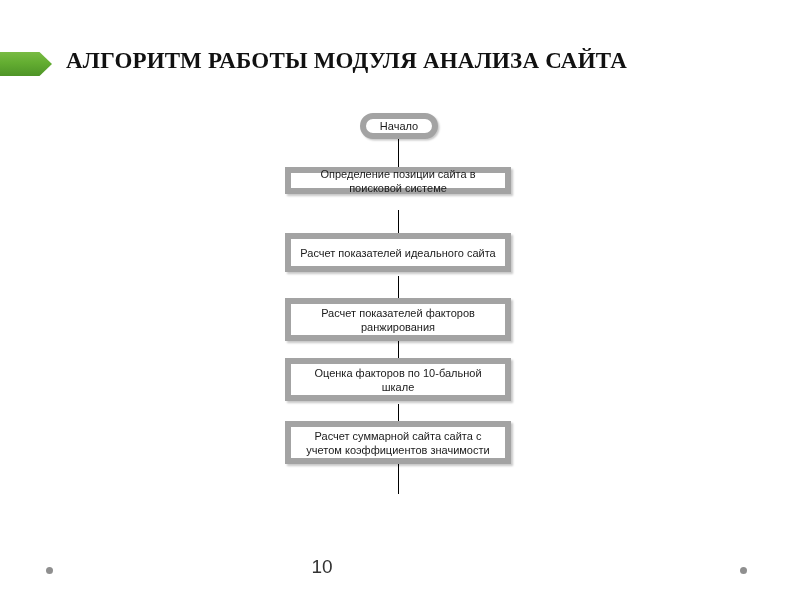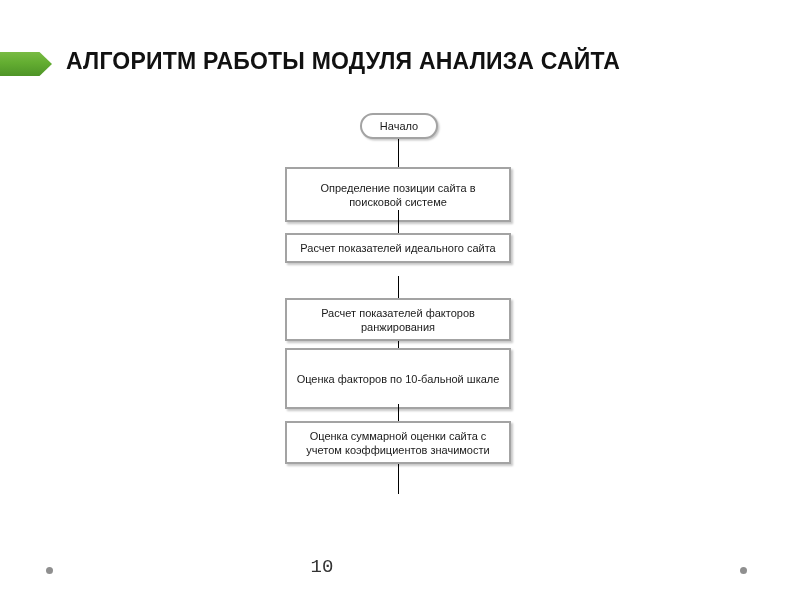--- a/index.html
+++ b/index.html
@@ -34,21 +34,21 @@
     width: 52px;
     height: 24px;
     background: linear-gradient(to bottom, #79bb44 0%, #63ad31 45%, #4e9427 100%);
     clip-path: polygon(0% 0%, 76% 0%, 100% 50%, 76% 100%, 0% 100%);
   }
   .slide-title {
     position: absolute;
     left: 66px;
     top: 0px;
     width: 700px;
-    font-family: Liberation Sans, sans-serif;
+    font-family: Liberation Serif, serif;
     font-size: 23px;
     font-weight: bold;
     letter-spacing: 0.2px;
     color: #111111;
     white-space: nowrap;
     line-height: 34px;
   }
 
   
   .flow {
@@ -56,21 +56,21 @@
     left: 0;
     top: 0;
     width: 800px;
     height: 600px;
   }
 
   .node {
     position: absolute;
     box-sizing: border-box;
     background: #ffffff;
-    border: 2px solid #a3a3a3;
+    border: 6px solid #a3a3a3;
     color: #1a1a1a;
     display: flex;
     align-items: center;
     justify-content: center;
     text-align: center;
     font-family: "Liberation Sans", "DejaVu Sans", sans-serif;
     font-size: 11px;
     line-height: 14px;
     padding: 0 8px;
   }
@@ -91,21 +91,21 @@
     background: #000000;
   }
 
   
   .page-number {
     position: absolute;
     left: 0px;
     top: 556px;
     width: 644px;
     text-align: center;
-    font-family: Liberation Mono, monospace;
+    font-family: Liberation Sans, sans-serif;
     font-size: 19px;
     color: #333333;
   }
   .deco-dot {
     position: absolute;
     width: 7px;
     height: 7px;
     border-radius: 50%;
     background: #8f8f8f;
   }
@@ -123,46 +123,46 @@
   </div>
 
   <div class="flow">
 
     <div class="node terminator" style="left:360px; top:113px; width:78px; height:26px;">
       <span>Начало</span>
     </div>
 
     <div class="connector" style="left:398px; top:139px; height:28px;"></div>
 
-    <div class="node process" style="left:285px; top:167px; width:226px; height:55px;">
+    <div class="node process" style="left:285px; top:167px; width:226px; height:27px;">
       <span>Определение позиции сайта в поисковой системе</span>
     </div>
 
     <div class="connector" style="left:398px; top:210px; height:23px;"></div>
 
-    <div class="node process" style="left:285px; top:233px; width:226px; height:30px;">
+    <div class="node process" style="left:285px; top:233px; width:226px; height:39px;">
       <span>Расчет показателей идеального сайта</span>
     </div>
 
     <div class="connector" style="left:398px; top:276px; height:22px;"></div>
 
     <div class="node process" style="left:285px; top:298px; width:226px; height:43px;align-items:center;">
       <span>Расчет показателей факторов ранжирования</span>
     </div>
 
     <div class="connector" style="left:398px; top:341px; height:20px;"></div>
 
-    <div class="node process" style="left:285px; top:348px; width:226px; height:61px;">
+    <div class="node process" style="left:285px; top:358px; width:226px; height:43px;">
       <span>Оценка факторов по 10-бальной шкале</span>
     </div>
 
     <div class="connector" style="left:398px; top:404px; height:17px;"></div>
 
     <div class="node process" style="left:285px; top:421px; width:226px; height:43px;">
-      <span>Оценка суммарной оценки сайта с учетом коэффициентов значимости</span>
+      <span>Расчет суммарной сайта сайта с учетом коэффициентов значимости</span>
     </div>
 
     <div class="connector" style="left:398px; top:464px; height:30px;"></div>
 
 
   </div>
 
   <div class="page-number">10</div>
 
   <div class="deco-dot left"></div>

